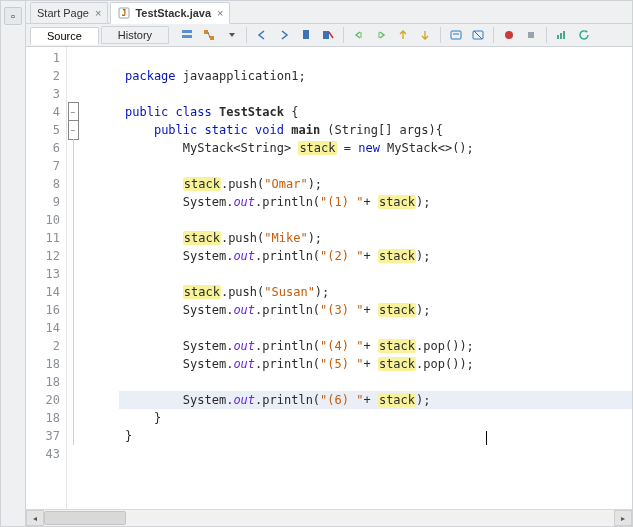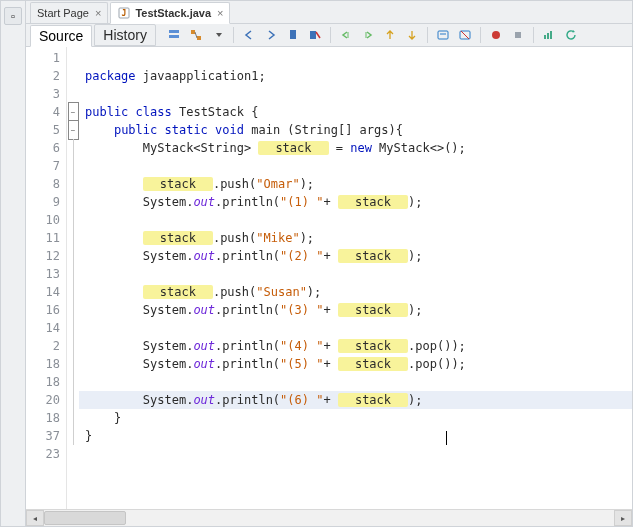--- a/index.html
+++ b/index.html
@@ -84,24 +84,24 @@
   
   .sub-bar {
     height: 22px;
     display:flex;
     align-items:center;
     background:#eef0f2;
     border-bottom: 1px solid #cfd3d8;
     padding-left: 4px;
   }
   .sub-tab {
-    padding: 2px 8px;
+    padding: 2px 16px;
     border: 1px solid #cfd3d8;
     background:#eef0f2;
-    font-size:14px;
+    font-size:11px;
     margin-right:2px;
     border-radius:2px 2px 0 0;
   }
   .sub-tab.active {
     background:#fff;
     font-weight:400;
     color:#000;
     position:relative; top:1px;
     border-bottom:1px solid #fff;
   }
@@ -153,30 +153,30 @@
     flex:1;
     font-family: Monaco, Consolas, "DejaVu Sans Mono", monospace;
     font-size:12px;
     line-height:18px;
     padding-top:2px;
     white-space:pre;
     position:relative;
     min-width:0;
   }
   .code .row {
-    height:18px; line-height:18px; padding-left:6px;
+    height:18px; line-height:18px; padding-left:6px;margin-left:40px;
   }
   .code .row.current {
     background:#e9eef7;
   }
   .kblue { color:#0013bd; }
-  .kbold { font-weight:400; }
+  .kbold { font-weight:700; }
   .kgreen { color:#6d28d9; font-style:italic; }
   .kstr { color:#c65d09; }
-  .hl { background:#f8f39b; padding:0 17px; border-radius:2px;}
+  .hl { background:#f8f39b; padding:0 1px; border-radius:2px;}
   .caret {
     display:inline-block;
     width:1px;height:14px;background:#000;
     vertical-align:text-bottom;
     animation:blink 1s step-end infinite;
     position:relative; top:2px;
   }
   @keyframes blink { 50% {opacity:0;} }
   
   .hscroll {
@@ -350,21 +350,21 @@
           <div>13</div>
           <div>14</div>
           <div>16</div>
           <div>14</div>
           <div>2</div>
           <div>18</div>
           <div>18</div>
           <div>20</div>
           <div>18</div>
           <div>37</div>
-          <div>23</div>
+          <div>43</div>
         </div>
       <div class="foldcol" id="foldcol">
           <div></div>
           <div></div>
           <div></div>
           <div>
             <div class="fold-box">−</div>
           </div>
           <div>
             <div class="fold-box">−</div>

